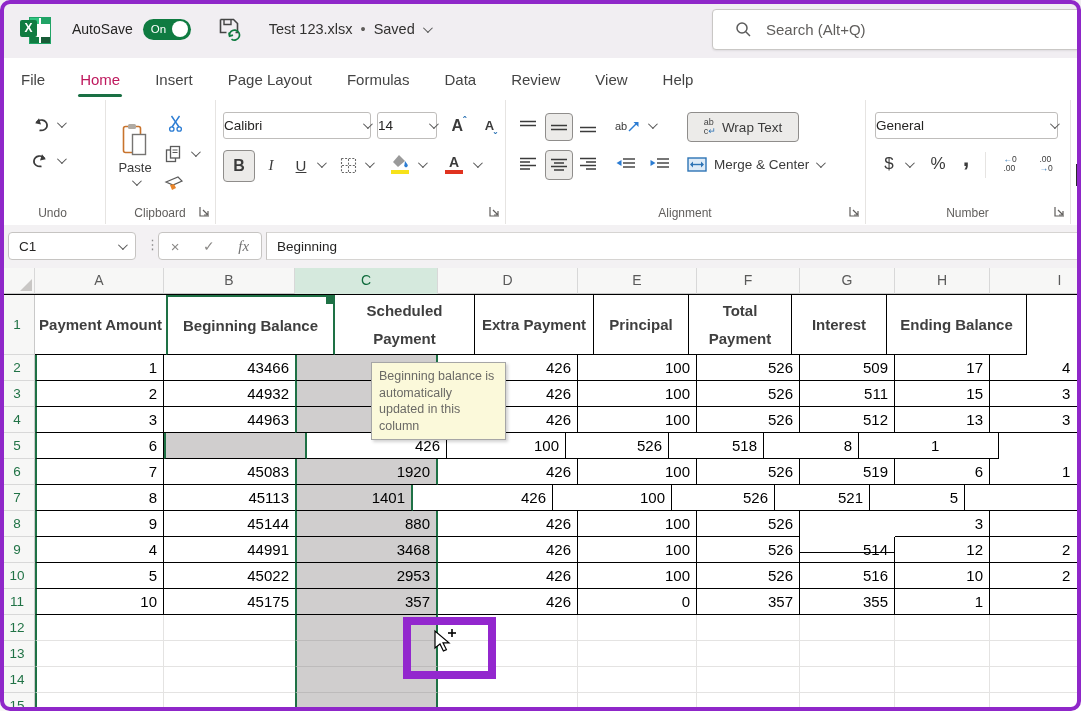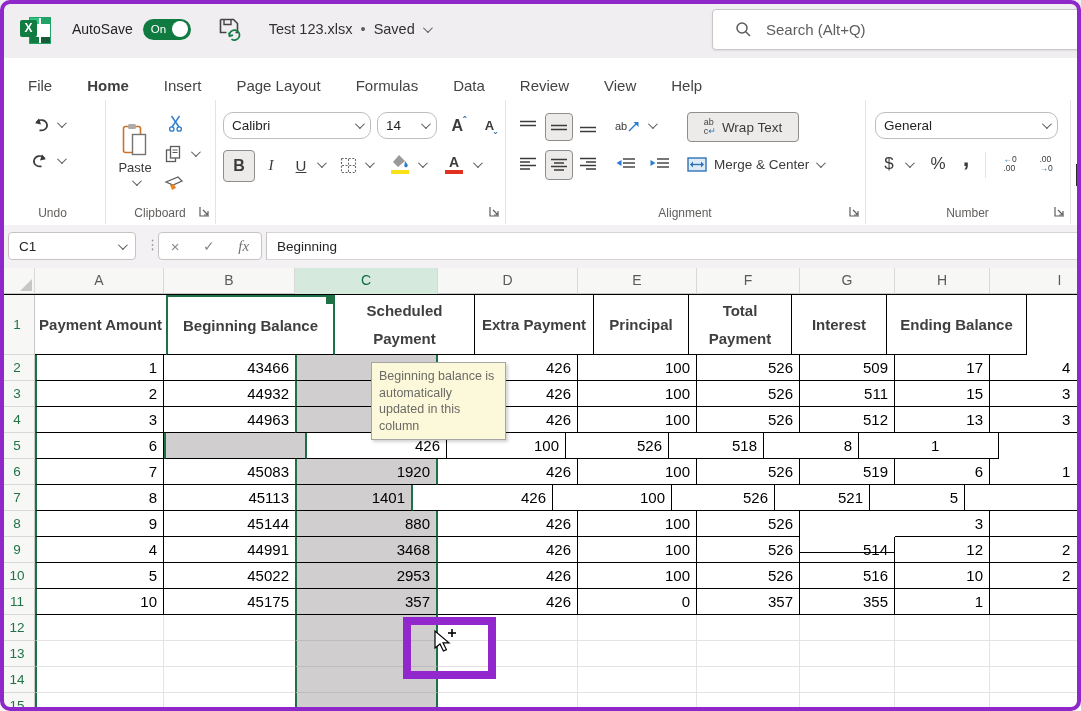--- a/index.html
+++ b/index.html
@@ -28,38 +28,38 @@
   .doc-title{margin-left:26px;font-size:14.5px;color:#323130;display:flex;align-items:center;gap:8px;}
   .doc-title .sep{color:#5f5d5b;}
   .chev{display:inline-block;width:6px;height:6px;border-right:1.6px solid #555;
         border-bottom:1.6px solid #555;transform:rotate(45deg) translateY(-2px);}
   .searchbox{position:absolute;left:712px;top:9px;width:380px;height:39px;background:#fff;
              border:1px solid #C9C7C5;border-radius:4px;display:flex;align-items:center;
              box-shadow:0 1px 2px rgba(0,0,0,.08);}
   .searchbox span{font-size:15px;color:#605E5C;margin-left:14px;}
   
   .tabs{position:absolute;left:0;top:58px;width:1081px;height:42px;background:#fff;
-        display:flex;align-items:flex-end;padding-left:26px;gap:31px;box-sizing:border-box;}
+        display:flex;align-items:center;padding-left:19px;gap:31px;box-sizing:border-box;}
   .tab{font-size:15px;color:#444;position:relative;padding:6px 2px;cursor:default;}
-  .tab.active{font-weight:bold;color:#404040;}
+  .tab.active{font-weight:normal;color:#be185d;}
   .tab.active::after{content:"";position:absolute;left:0;right:0;bottom:-3px;height:3px;
         background:#1A7044;border-radius:2px;}
   
   .ribbon{position:absolute;left:0;top:100px;width:1081px;height:125px;background:#fff;
           border-bottom:1px solid #D8D6D4;}
   .group{position:absolute;top:0;height:124px;border-right:1px solid #E6E4E2;}
   .glabel{position:absolute;bottom:4px;left:0;width:100%;text-align:center;
           font-size:12px;color:#605E5C;}
   .launcher{position:absolute;right:5px;bottom:7px;}
   .ritem{position:absolute;display:flex;align-items:center;justify-content:center;
          color:#3b3b3b;border-radius:4px;}
   .ractive{background:#ECEBE9;border:1px solid #8F8D8B;}
   .combo{position:absolute;height:27px;box-sizing:border-box;border:1px solid #BFBDBB;
-         border-radius:10px;background:#fff;display:flex;align-items:center;
-         padding:0 8px;font-size:13.5px;color:#252423;}
+         border-radius:3px;background:#fff;display:flex;align-items:center;
+         padding:0 0;font-size:13.5px;color:#252423;}
   .combo .chev{margin-left:auto;}
   .smallchev{position:absolute;}
   .fsA{font-size:16px;font-weight:bold;color:#3b3b3b;}
   .carr{color:#2E74B5;font-size:10px;font-weight:bold;position:relative;top:-5px;}
   .two-line{display:flex;flex-direction:column;font-size:8.5px;line-height:9px;
             color:#3b3b3b;align-items:flex-start;}
   .two-line b{color:#2E74B5;font-weight:normal;}
   .wrapglyph{display:flex;flex-direction:column;font-size:9px;line-height:9px;color:#444;}
   .wrapglyph b{color:#2E74B5;font-weight:normal;}
   

